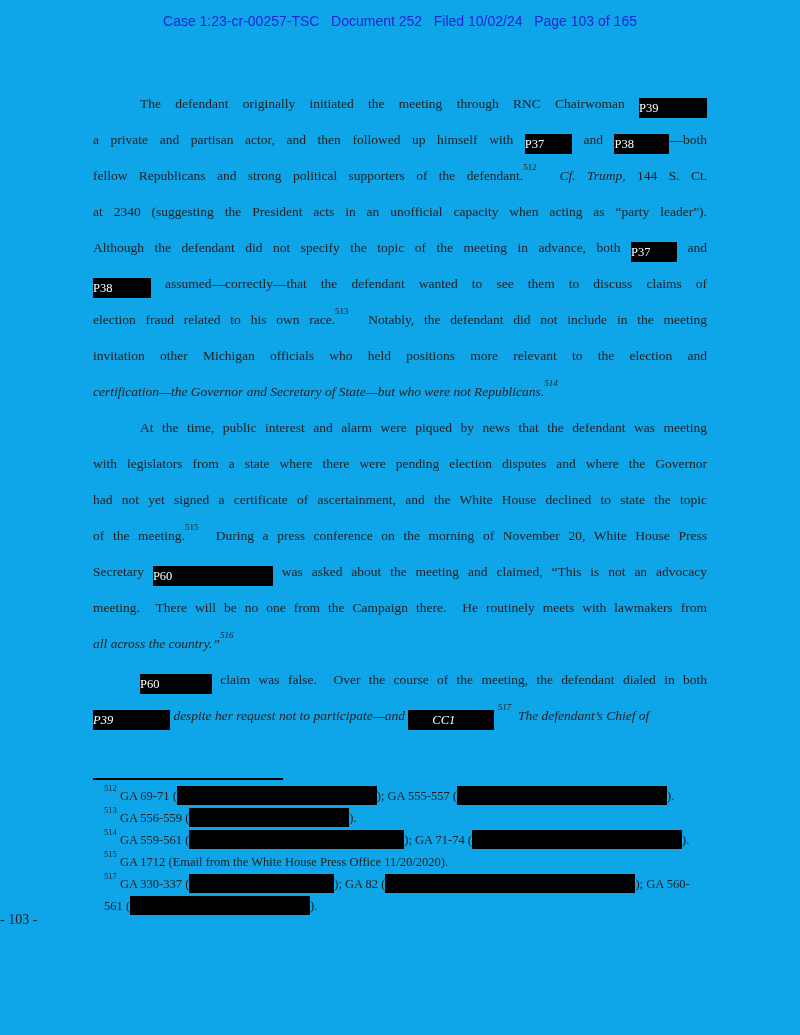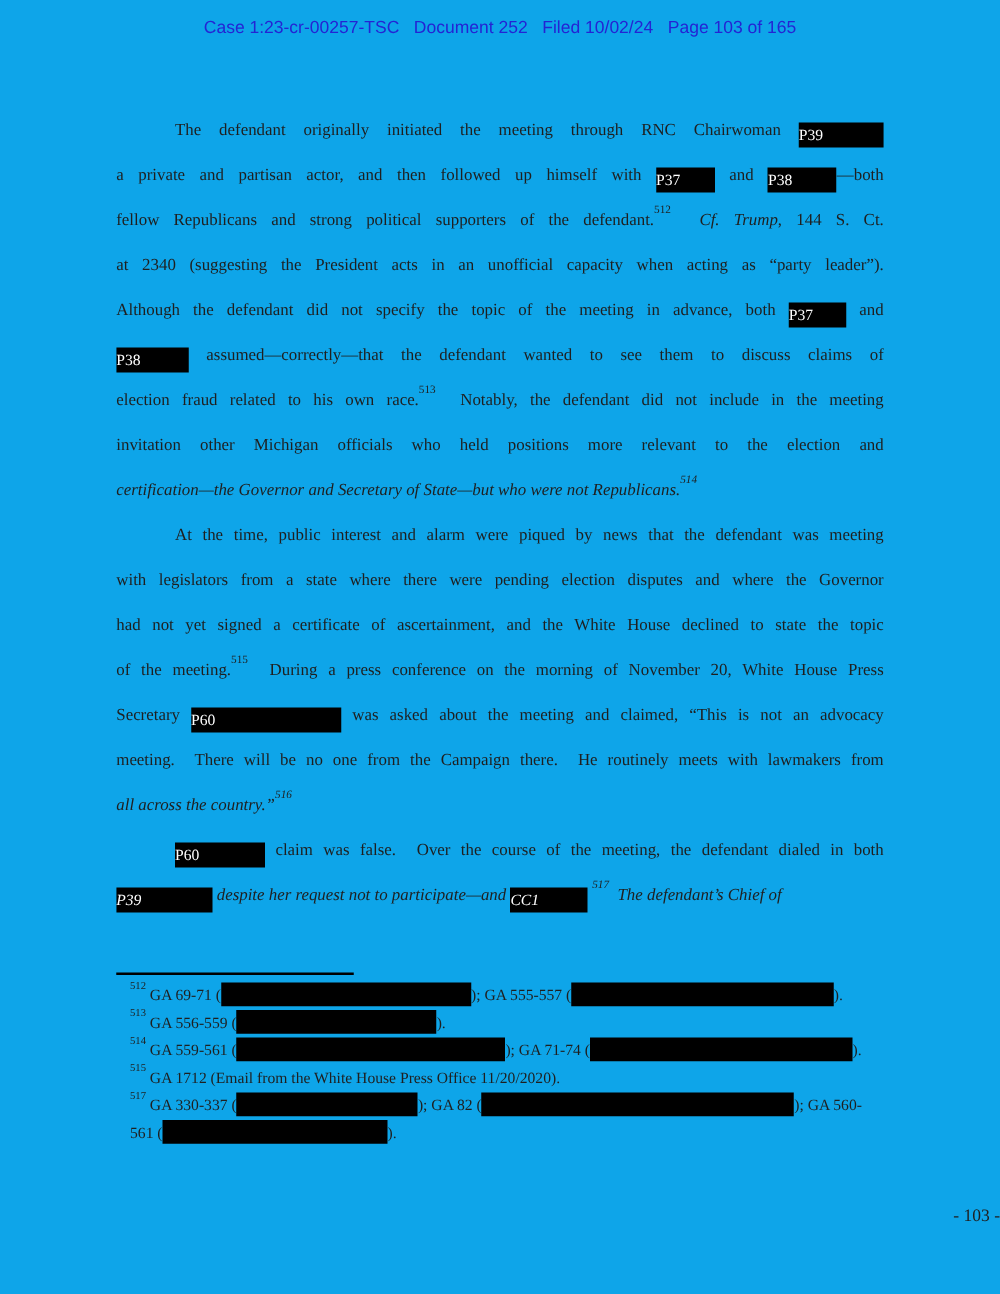--- a/index.html
+++ b/index.html
@@ -27,21 +27,21 @@
   }
   .bar{display:inline-block;background:var(--redaction,#000);height:19px;vertical-align:-5px;}
   sup{font-size:9px;line-height:0;position:relative;top:-5px;}
   .footnotes{position:absolute;top:778px;left:93px;width:614px;}
   .fnsep{width:190px;height:0;border:none;border-top:2px solid var(--redaction,#000);margin:0 0 5px 0;}
   .footnotes .line{
     font-size:12.5px;line-height:22px;height:22px;
     text-align:left;text-align-last:left;margin-left:11px;
   }
   .footnotes sup{font-size:8.5px;top:-4px;}
-  .pagenum{position:absolute;top:966px;left:0;width:100%;text-align:right;font-size:14px;}
+  .pagenum{position:absolute;top:912px;left:0;width:100%;text-align:left;font-size:14px;}
   i{font-style:italic;}
 </style>
 </head>
 <body>
 
 <div class="page">
   <div class="stamp">Case 1:23-cr-00257-TSC   Document 252   Filed 10/02/24   Page 103 of 165</div>
   <div class="docbody">
       <div class="line"><span class="indent"></span><span>The defendant originally initiated the meeting through RNC Chairwoman </span><span class="redact" style="min-width: 68px;">P39</span></div>
       <div class="line"><span>a private and partisan actor, and then followed up himself with </span><span class="redact" style="min-width: 47px;">P37</span><span> and </span><span class="redact" style="min-width: 55px;">P38</span><span>—both</span></div>
@@ -53,21 +53,21 @@
       <div class="line"><span>invitation other Michigan officials who held positions more relevant to the election and</span></div>
       <div class="line last"><span>certification—the Governor and Secretary of State—but who were not Republicans.</span><sup>514</sup></div>
       <div class="line"><span class="indent"></span><span>At the time, public interest and alarm were piqued by news that the defendant was meeting</span></div>
       <div class="line"><span>with legislators from a state where there were pending election disputes and where the Governor</span></div>
       <div class="line"><span>had not yet signed a certificate of ascertainment, and the White House declined to state the topic</span></div>
       <div class="line"><span>of the meeting.</span><sup>515</sup><span>  During a press conference on the morning of November 20, White House Press</span></div>
       <div class="line"><span>Secretary </span><span class="redact" style="min-width: 120px;">P60</span><span> was asked about the meeting and claimed, “This is not an advocacy</span></div>
       <div class="line"><span>meeting.  There will be no one from the Campaign there.  He routinely meets with lawmakers from</span></div>
       <div class="line last"><span>all across the country.”</span><sup>516</sup></div>
       <div class="line"><span class="indent"></span><span class="redact" style="min-width: 72px;">P60</span><span> claim was false.  Over the course of the meeting, the defendant dialed in both</span></div>
-      <div class="line last"><span class="redact" style="min-width: 77px;">P39</span><span> despite her request not to participate—and </span><span class="redact" style="min-width: 62px;">CC1</span><span> </span><sup>517</sup><span>  The defendant’s Chief of</span></div>
+      <div class="line last"><span class="redact" style="min-width: 77px;">P39</span><span> despite her request not to participate—and </span><span class="redact" style="min-width: 62px; padding-left: 24px;">CC1</span><span> </span><sup>517</sup><span>  The defendant’s Chief of</span></div>
     </div>
   <div class="footnotes">
     <div class="fnsep"></div>
     <div>
         <div class="line"><sup>512</sup><span> GA 69-71 (</span><span class="bar" style="width: 200px;"></span><span>); GA 555-557 (</span><span class="bar" style="width: 210px;"></span><span>).</span></div>
         <div class="line"><sup>513</sup><span> GA 556-559 (</span><span class="bar" style="width: 160px;"></span><span>).</span></div>
         <div class="line"><sup>514</sup><span> GA 559-561 (</span><span class="bar" style="width: 215px;"></span><span>); GA 71-74 (</span><span class="bar" style="width: 210px;"></span><span>).</span></div>
         <div class="line"><sup>515</sup><span> GA 1712 (Email from the White House Press Office 11/20/2020).</span></div>
         <div class="line"><sup>517</sup><span> GA 330-337 (</span><span class="bar" style="width: 145px;"></span><span>); GA 82 (</span><span class="bar" style="width: 250px;"></span><span>); GA 560-</span></div>
         <div class="line"><span>561 (</span><span class="bar" style="width: 180px;"></span><span>).</span></div>

